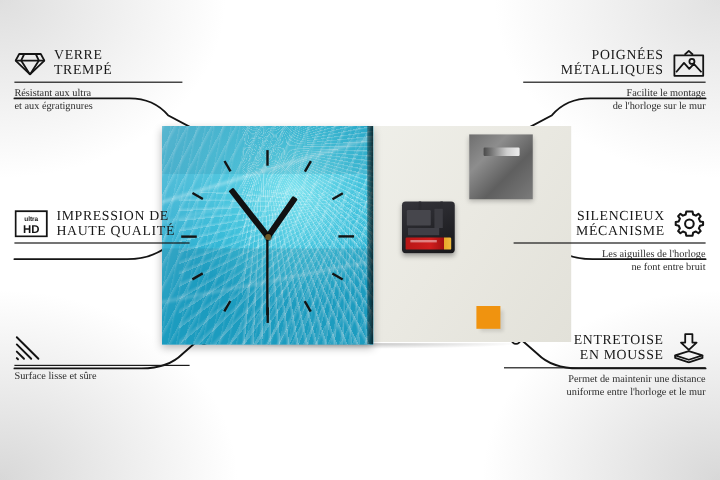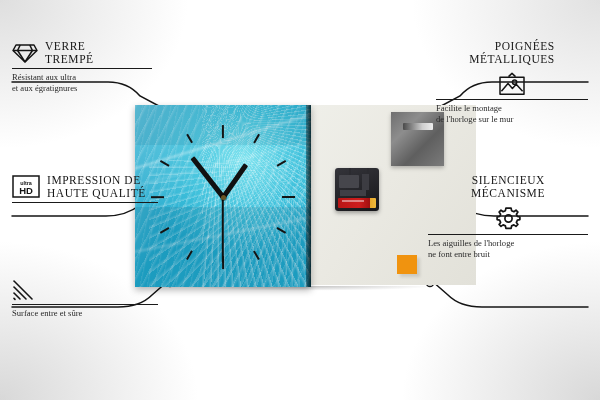--- a/index.html
+++ b/index.html
@@ -75,33 +75,33 @@
   #foam{position:absolute;left:262px;top:150px;width:20px;height:19px;background:#f0930f;
      box-shadow:3px 3px 3px rgba(0,0,0,.12);}
 
   
   #pshadow{position:absolute;left:128px;top:286px;width:356px;height:13px;
      background:radial-gradient(ellipse 50% 50% at 50% 0%, rgba(120,120,120,.45), rgba(255,255,255,0) 72%);}
 
   
   .callout{position:absolute;}
   .callout .head{display:flex;align-items:center;gap:7px;}
-  .callout.right .head{justify-content:flex-end;flex-direction:column;}
+  .callout.right .head{justify-content:flex-end;}
   .title{
     font-family:"Liberation Serif", serif;
     font-weight:normal;font-size:11.5px;line-height:12.5px;
     letter-spacing:.55px;color:#171717;text-transform:uppercase;white-space:nowrap;
   }
   .callout.right .title{text-align:right;}
   .rule{height:1.4px;background:#1a1a1a;margin:3px 0 3px 0;}
   .desc{
     font-family:"Liberation Serif", serif;
     font-size:8.6px;line-height:10.4px;color:#2a2a2a;white-space:pre-line;
   }
-  .callout.right .desc{text-align:left;}
+  .callout.right .desc{text-align:right;}
   .icon{flex:0 0 auto;}
   svg{display:block;}
 
   
   #wires{position:absolute;left:0;top:0;width:600px;height:400px;pointer-events:none;}
 </style>
 </head>
 <body>
 
 <div id="stage">
@@ -228,21 +228,21 @@
           <g stroke="#141414" stroke-width="1.6" stroke-linecap="round">
             <path d="M2,2 L20,20"></path>
               <path d="M2,8 L14,20"></path>
               <path d="M2,14 L8,20"></path>
               <path d="M2,19.4 L3,20.4"></path>
           </g>
         </svg>
       </span>
     </div>
     <div class="rule"></div>
-    <div class="desc">Surface entre et sûre</div>
+    <div class="desc">Surface lisse et sûre</div>
   </div>
 
   <div class="callout right" style="right:12px;top:40px;width:152px;">
     <div class="head">
       <span>
         <div class="title">POIGNÉES</div>
         <div class="title">MÉTALLIQUES</div>
       </span>
       <span class="icon">
         <svg width="28" height="24" viewBox="0 0 28 24">
@@ -273,14 +273,34 @@
             <circle cx="13.5" cy="12.5" r="3.6"></circle>
           </g>
         </svg>
       </span>
     </div>
     <div class="rule"></div>
     <div class="desc">Les aiguilles de l'horloge
 ne font entre bruit</div>
   </div>
 
+  <div class="callout right" style="right:12px;top:277px;width:168px;">
+    <div class="head">
+      <span>
+        <div class="title">ENTRETOISE</div>
+        <div class="title">EN MOUSSE</div>
+      </span>
+      <span class="icon">
+        <svg width="28" height="26" viewBox="0 0 28 26">
+          <g fill="none" stroke="#141414" stroke-width="1.5" stroke-linejoin="round">
+            <path d="M11,1.5 h6 v7 h3.5 L14,14.5 L7.5,8.5 H11 Z"></path>
+            <path d="M14,15.6 L25.4,19.2 L14,22.8 L2.6,19.2 Z"></path>
+            <path d="M2.6,19.2 v2.1 L14,24.9 L25.4,21.3 v-2.1"></path>
+          </g>
+        </svg>
+      </span>
+    </div>
+    <div class="rule"></div>
+    <div class="desc">Permet de maintenir une distance
+uniforme entre l'horloge et le mur</div>
+  </div>
 
 </div>
 
 </body></html>

